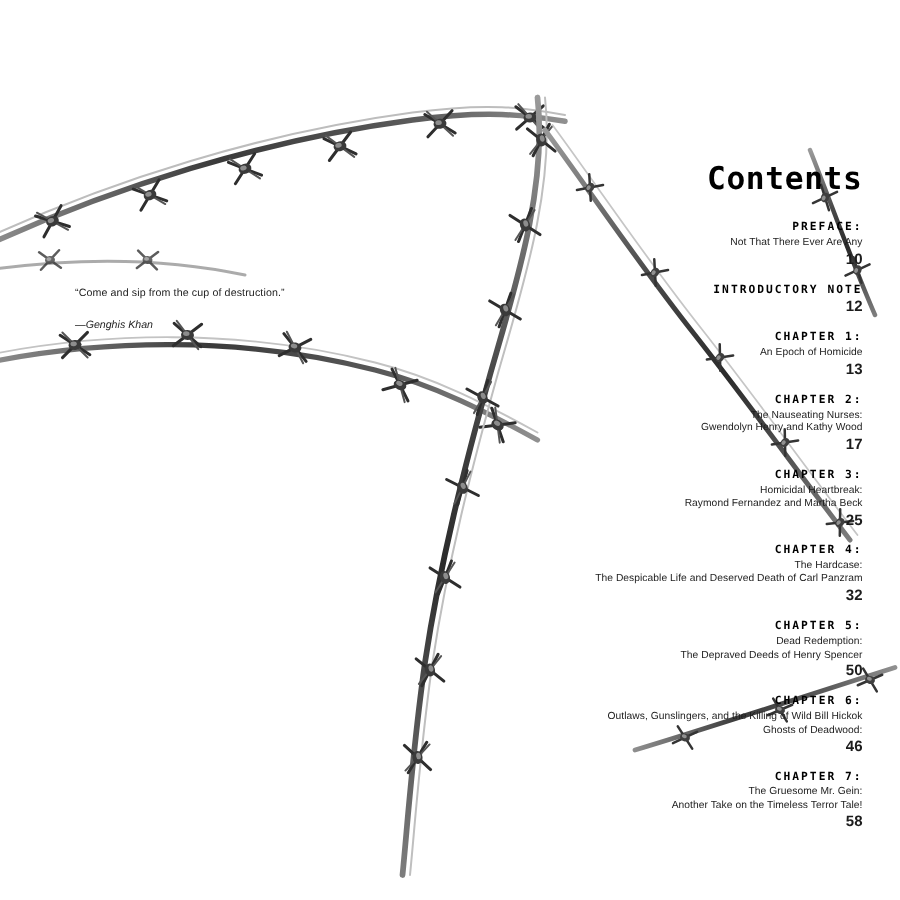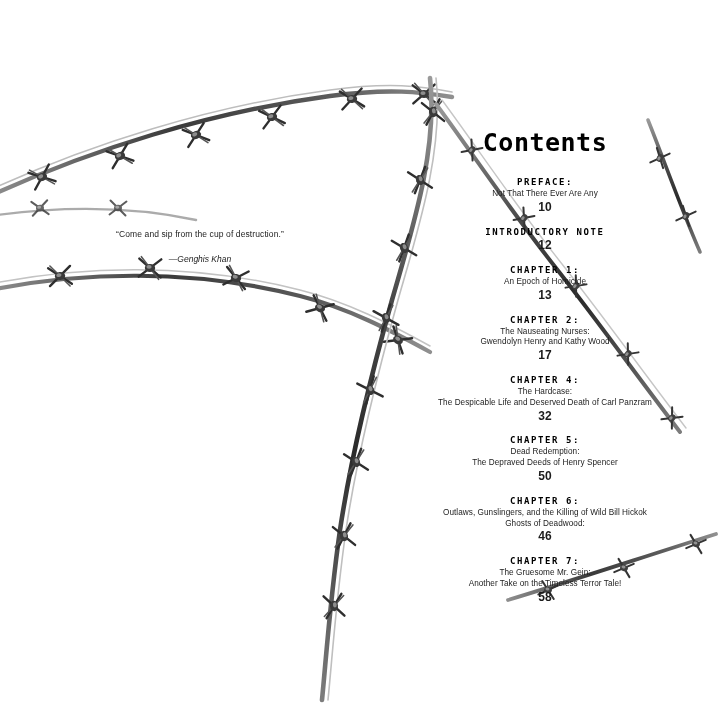--- a/index.html
+++ b/index.html
@@ -23,24 +23,23 @@
     left: 0;
     top: 0;
     width: 720px;
     height: 720px;
     pointer-events: none;
   }
 
   
   #quote-block {
     position: absolute;
-    left: 70px;
+    left: 60px;
     top: 228px;
     width: 260px;
-    text-align: center;
     line-height: 1.5;
   }
   #quote-block .quote-text {
     font-size: 8.5px;
     color: #1c1c1c;
     letter-spacing: 0.1px;
     display: block;
   }
   #quote-block .quote-attrib {
     font-size: 8.5px;
@@ -49,21 +48,21 @@
     margin-top: 12px;
     font-style: italic;
   }
 
   
   #contents {
     position: absolute;
     left: 400px;
     top: 130px;
     width: 290px;
-    text-align: center;
+    text-align: right;
   }
   #contents-title {
     font-family: "DejaVu Sans Mono", monospace;
     font-weight: bold;
     font-size: 25px;
     letter-spacing: 0.5px;
     color: #000000;
     margin: 0 0 22px 0;
     line-height: 1;
   }
@@ -210,20 +209,26 @@
           <span class="toc-sub">An Epoch of Homicide</span>
           <span class="toc-page">13</span>
         </div>
         <div class="toc-entry">
           <span class="toc-head">CHAPTER 2:</span>
           <span class="toc-sub">The Nauseating Nurses:</span>
           <span class="toc-sub">Gwendolyn Henry and Kathy Wood</span>
           <span class="toc-page">17</span>
         </div>
         <div class="toc-entry">
+          <span class="toc-head">CHAPTER 3:</span>
+          <span class="toc-sub">Homicidal Heartbreak:</span>
+          <span class="toc-sub">Raymond Fernandez and Martha Beck</span>
+          <span class="toc-page">25</span>
+        </div>
+        <div class="toc-entry">
           <span class="toc-head">CHAPTER 4:</span>
           <span class="toc-sub">The Hardcase:</span>
           <span class="toc-sub">The Despicable Life and Deserved Death of Carl Panzram</span>
           <span class="toc-page">32</span>
         </div>
         <div class="toc-entry">
           <span class="toc-head">CHAPTER 5:</span>
           <span class="toc-sub">Dead Redemption:</span>
           <span class="toc-sub">The Depraved Deeds of Henry Spencer</span>
           <span class="toc-page">50</span>

